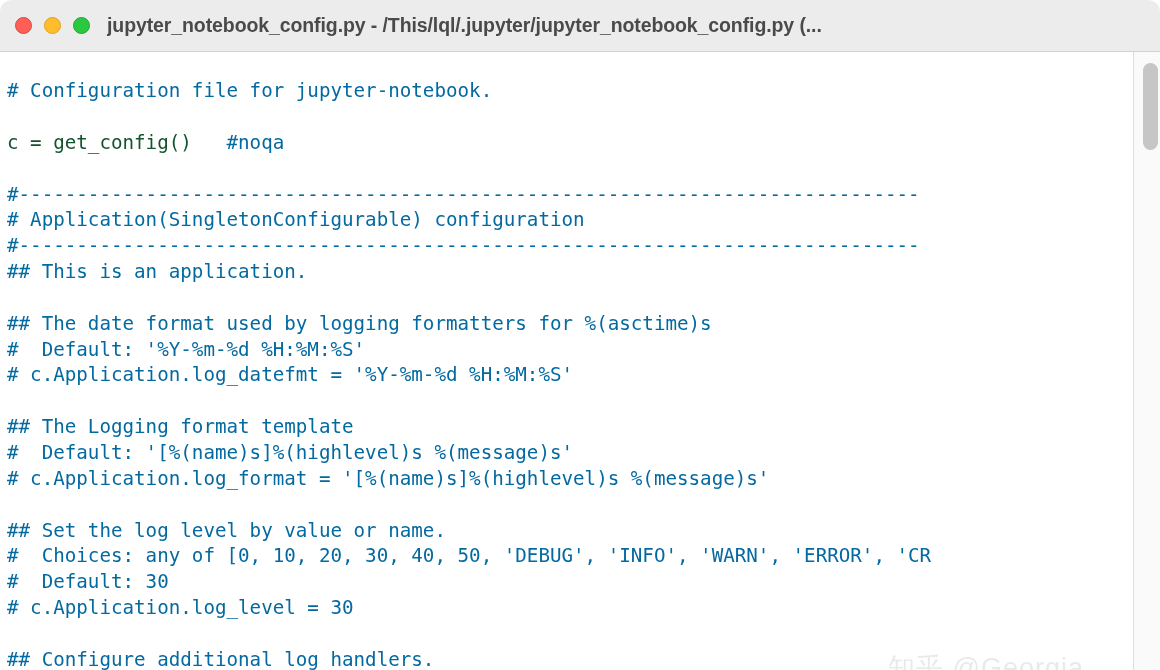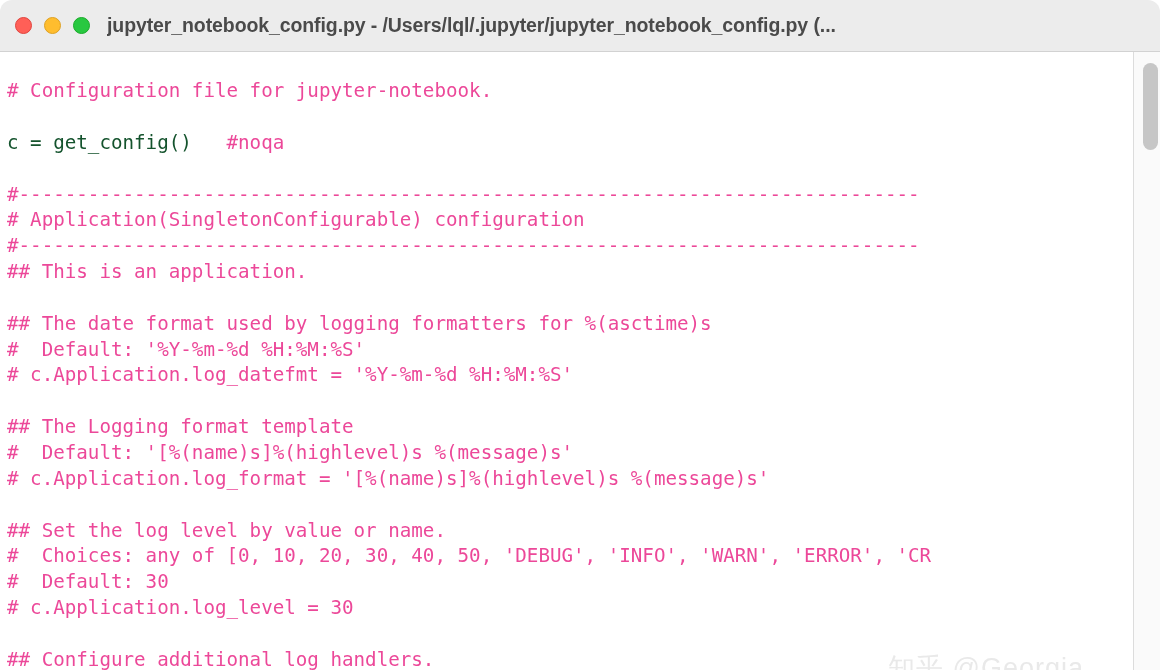--- a/index.html
+++ b/index.html
@@ -89,21 +89,21 @@
     padding: 7px 0 0 7px;
     box-sizing: border-box;
     font-family: "DejaVu Sans Mono", "Liberation Mono", monospace;
     font-size: 19.2px;
     line-height: 25.85px;
     white-space: pre;
     color: #c0392b;
     background: #ffffff;
   }
   #code .ln { display: block; height: 25.85px; white-space: pre; }
-  #code .cmt  { color: #ec4899; }
+  #code .cmt  { color: #0369a1; }
   #code .code { color: #14532d; }
 
   
   #gutter-divider {
     position: absolute;
     top: 0;
     left: 1133px;
     width: 1px;
     height: 618px;
     background: #dcdcdc;
@@ -144,21 +144,21 @@
 <body>
 
 <div id="window">
 
   <div id="titlebar">
     <div id="traffic-lights">
       <span class="light close"></span>
       <span class="light min"></span>
       <span class="light max"></span>
     </div>
-    <div id="title-text">jupyter_notebook_config.py - /Users/lql/.jupyter/jupyter_notebook_config.py (...</div>
+    <div id="title-text">jupyter_notebook_config.py - /This/lql/.jupyter/jupyter_notebook_config.py (...</div>
   </div>
 
   <div id="editor">
 
     <pre id="code"><span class="ln cmt"># Configuration file for jupyter-notebook.</span><span class="ln">&nbsp;</span><span class="ln"><span class="code">c = get_config()   </span><span class="cmt">#noqa</span></span><span class="ln">&nbsp;</span><span class="ln cmt">#------------------------------------------------------------------------------</span><span class="ln cmt"># Application(SingletonConfigurable) configuration</span><span class="ln cmt">#------------------------------------------------------------------------------</span><span class="ln cmt">## This is an application.</span><span class="ln">&nbsp;</span><span class="ln cmt">## The date format used by logging formatters for %(asctime)s</span><span class="ln cmt">#  Default: '%Y-%m-%d %H:%M:%S'</span><span class="ln cmt"># c.Application.log_datefmt = '%Y-%m-%d %H:%M:%S'</span><span class="ln">&nbsp;</span><span class="ln cmt">## The Logging format template</span><span class="ln cmt">#  Default: '[%(name)s]%(highlevel)s %(message)s'</span><span class="ln cmt"># c.Application.log_format = '[%(name)s]%(highlevel)s %(message)s'</span><span class="ln">&nbsp;</span><span class="ln cmt">## Set the log level by value or name.</span><span class="ln cmt">#  Choices: any of [0, 10, 20, 30, 40, 50, 'DEBUG', 'INFO', 'WARN', 'ERROR', 'CR</span><span class="ln cmt">#  Default: 30</span><span class="ln cmt"># c.Application.log_level = 30</span><span class="ln">&nbsp;</span><span class="ln cmt">## Configure additional log handlers.</span></pre>
 
     <div id="gutter-divider"></div>
     <div id="scroll-track"></div>
     <div id="scroll-thumb" style="height: 86.52px; top: 11.3148px;"></div>
 

